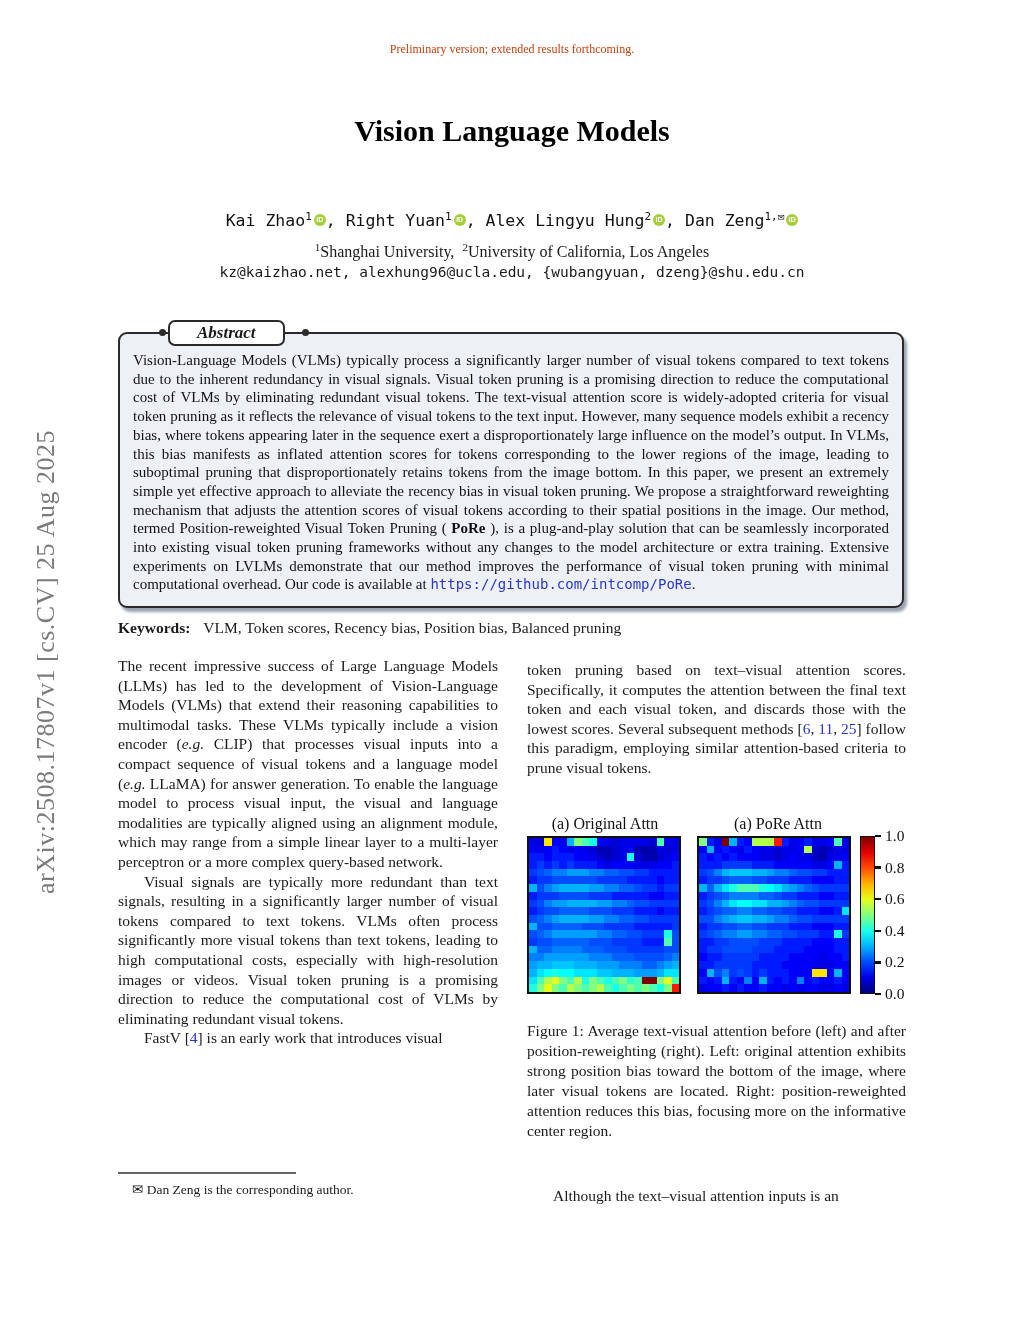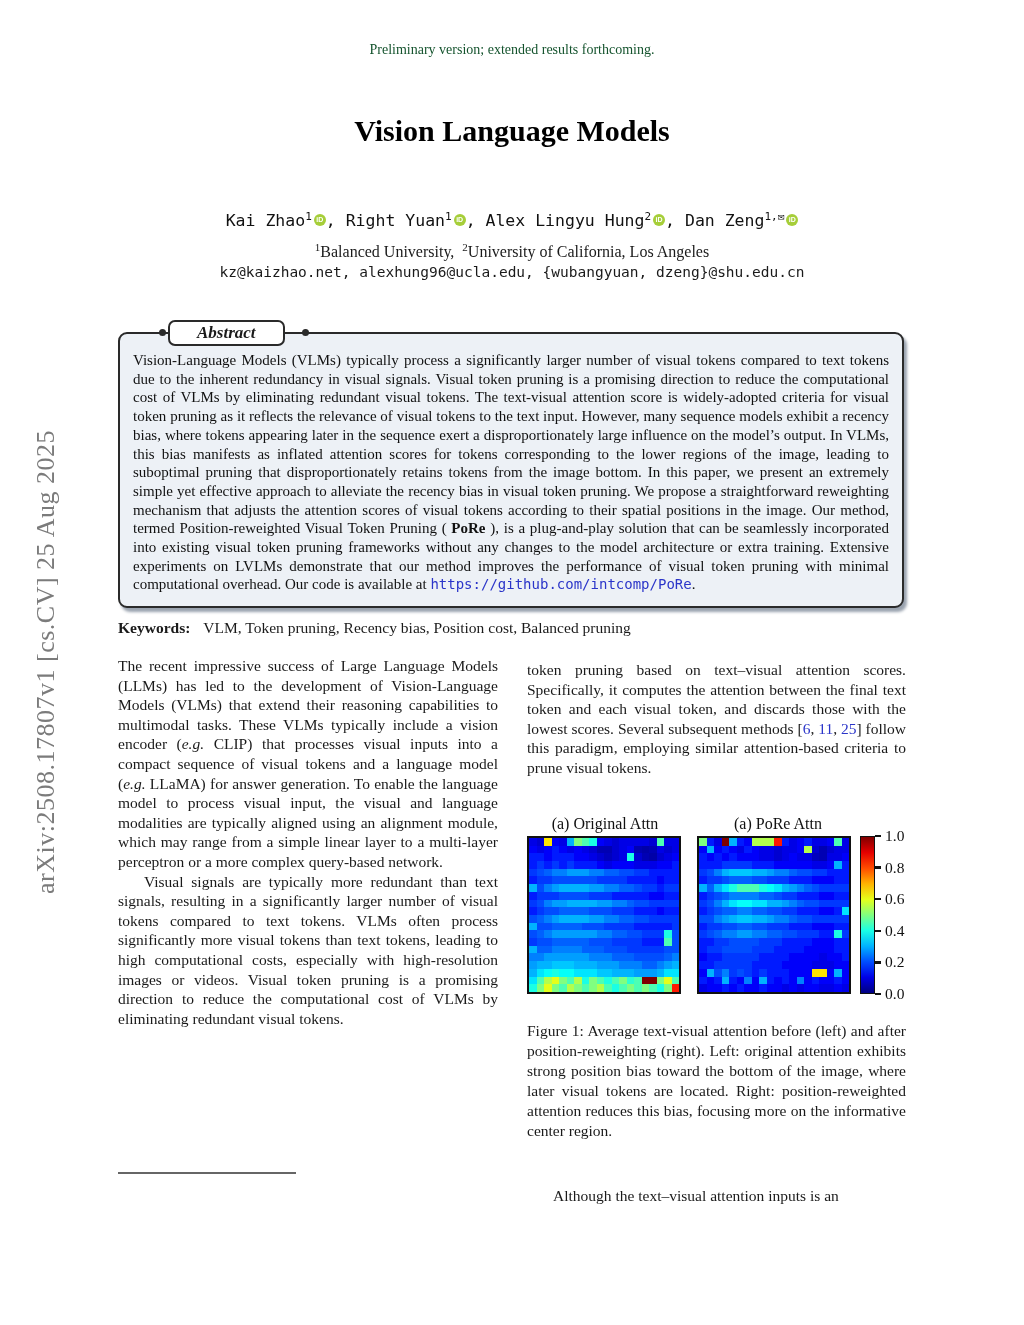--- a/index.html
+++ b/index.html
@@ -3,21 +3,21 @@
 <meta charset="utf-8">
 <style>
   * { box-sizing: border-box; }
   html,body { margin:0; padding:0; }
   body {
     width:1024px; height:1325px; position:relative; overflow:hidden;
     background:#ffffff; color:#1a1a1a;
     font-family:"Liberation Serif", serif;
   }
   .header-note { position:absolute; top:42px; left:0; width:100%; text-align:center;
-    font-size:14px; color:#14532d; }
+    font-size:12px; color:#c2410c; }
   .arxiv-vert { position:absolute; top:662px; left:46px;
     transform:translate(-50%,-50%) rotate(-90deg); white-space:nowrap;
     font-size:26px; color:#7b7b7b; letter-spacing:0.5px; }
   .paper-title { position:absolute; top:112px; left:0; width:100%; text-align:center;
     font-size:30px; font-weight:bold; line-height:38px; color:#000; }
   .authors { position:absolute; top:209px; left:0; width:100%; text-align:center;
     font-family:"DejaVu Sans Mono", monospace; font-size:16.5px; color:#111; }
   .authors sup { font-size:11px; }
   .orcid-badge { display:inline-block; width:12px; height:12px; border-radius:50%;
     background:#a6ce39; color:#fff; font:bold 7px/12px "Liberation Sans",sans-serif;
@@ -82,39 +82,40 @@
 
 <div class="paper-title">
   <div>Vision Language Models</div>
 </div>
 
 <div class="authors">
   <span><span>Kai Zhao</span><sup>1</sup><span class="orcid-badge">iD</span><span>, </span></span><span><span>Right Yuan</span><sup>1</sup><span class="orcid-badge">iD</span><span>, </span></span><span><span>Alex Lingyu Hung</span><sup>2</sup><span class="orcid-badge">iD</span><span>, </span></span><span><span>Dan Zeng</span><sup>1,✉</sup><span class="orcid-badge">iD</span></span>
 </div>
 
 <div class="affils">
-  <sup>1</sup><span>Balanced University,</span>&nbsp;&nbsp;<sup>2</sup><span>University of California, Los Angeles</span>
+  <sup>1</sup><span>Shanghai University,</span>&nbsp;&nbsp;<sup>2</sup><span>University of California, Los Angeles</span>
 </div>
 
 <div class="emails">kz@kaizhao.net, alexhung96@ucla.edu, {wubangyuan, dzeng}@shu.edu.cn</div>
 
 <div class="abstract-box">
   <span class="abs-dot d-left"></span>
   <span class="abs-dot d-right"></span>
   <div class="abs-label">Abstract</div>
   <div class="abstract-text"><span>Vision-Language Models (VLMs) typically process a significantly larger number of visual tokens compared to text tokens due to the inherent redundancy in visual signals. Visual token pruning is a promising direction to reduce the computational cost of VLMs by eliminating redundant visual tokens. The text-visual attention score is widely-adopted criteria for visual token pruning as it reflects the relevance of visual tokens to the text input. However, many sequence models exhibit a recency bias, where tokens appearing later in the sequence exert a disproportionately large influence on the model’s output. In VLMs, this bias manifests as inflated attention scores for tokens corresponding to the lower regions of the image, leading to suboptimal pruning that disproportionately retains tokens from the image bottom. In this paper, we present an extremely simple yet effective approach to alleviate the recency bias in visual token pruning. We propose a straightforward reweighting mechanism that adjusts the attention scores of visual tokens according to their spatial positions in the image. Our method, termed Position-reweighted Visual Token Pruning ( </span><span class="pore-bold">PoRe</span><span> ), is a plug-and-play solution that can be seamlessly incorporated into existing visual token pruning frameworks without any changes to the model architecture or extra training. Extensive experiments on LVLMs demonstrate that our method improves the performance of visual token pruning with minimal computational overhead. Our code is available at </span><a class="mono-link" href="#">https://github.com/intcomp/PoRe</a><span>.</span></div>
 </div>
 
 <div class="keywords">
-  <span class="kw-label">Keywords:</span><span>VLM, Token pruning, Recency bias, Position cost, Balanced pruning</span>
+  <span class="kw-label">Keywords:</span><span>VLM, Token scores, Recency bias, Position bias, Balanced pruning</span>
 </div>
 
 <div class="col-left">
   <p class="body"><span>The recent impressive success of Large Language Models (LLMs) has led to the development of Vision-Language Models (VLMs) that extend their reasoning capabilities to multimodal tasks. These VLMs typically include a vision encoder (</span><span class="em">e.g.</span><span> CLIP) that processes visual inputs into a compact sequence of visual tokens and a language model (</span><span class="em">e.g.</span><span> LLaMA) for answer generation. To enable the language model to process visual input, the visual and language modalities are typically aligned using an alignment module, which may range from a simple linear layer to a multi-layer perceptron or a more complex query-based network.</span></p>
   <p class="body indent">Visual signals are typically more redundant than text signals, resulting in a significantly larger number of visual tokens compared to text tokens. VLMs often process significantly more visual tokens than text tokens, leading to high computational costs, especially with high-resolution images or videos. Visual token pruning is a promising direction to reduce the computational cost of VLMs by eliminating redundant visual tokens.</p>
+  <p class="body indent"><span>FastV </span><span>[</span><span class="cite">4</span><span>]</span><span> is an early work that introduces visual</span></p>
 </div>
 
 <p class="body col-right-p1"><span>token pruning based on text–visual attention scores. Specifically, it computes the attention between the final text token and each visual token, and discards those with the lowest scores. Several subsequent methods </span><span>[</span><span class="cite">6</span><span>, </span><span class="cite">11</span><span>, </span><span class="cite">25</span><span>]</span><span> follow this paradigm, employing similar attention-based criteria to prune visual tokens.</span></p>
 
 <div class="figure-block">
   <div class="fig-titles">
     <div class="fig-title t0">(a) Original Attn</div>
     <div class="fig-title t1">(a) PoRe Attn</div>
   </div>
   <div class="fig-row">
@@ -953,13 +954,14 @@
     </div>
   </div>
 </div>
 
 <div class="fig-caption"><span>Figure 1:</span><span> Average text-visual attention before (left) and after position-reweighting (right). Left: original attention exhibits strong position bias toward the bottom of the image, where later visual tokens are located. Right: position-reweighted attention reduces this bias, focusing more on the informative center region.</span></div>
 
 <p class="body right-p2">Although the text–visual attention inputs is an</p>
 
 <div class="footnote">
   <div class="fn-rule"></div>
+  <div class="fn-body"><span>✉</span><span> Dan Zeng is the corresponding author.</span></div>
 </div>
 
 </body></html>

